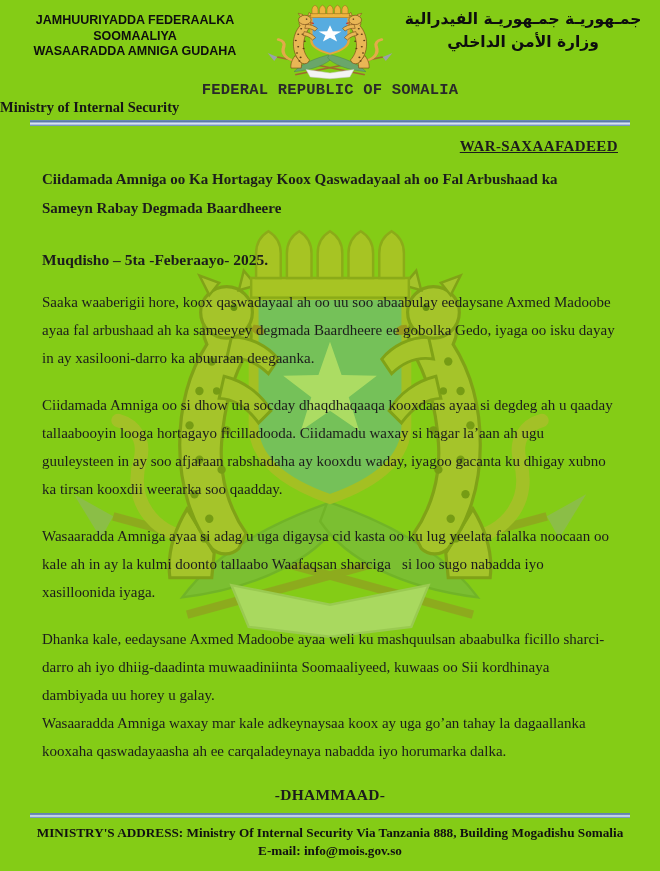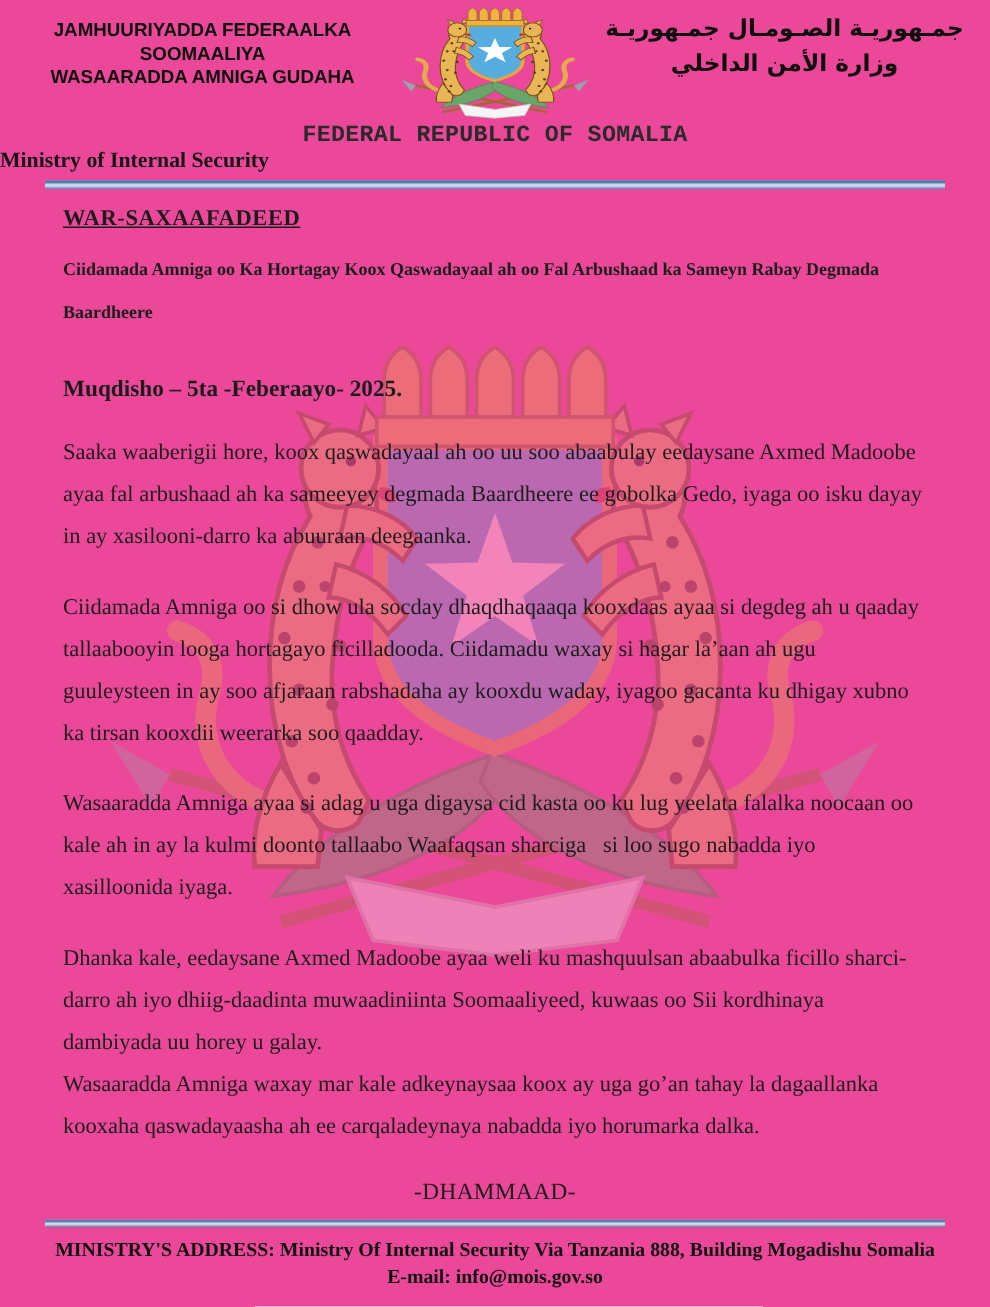--- a/index.html
+++ b/index.html
@@ -1,16 +1,16 @@
 <!DOCTYPE html>
 <html><head>
 <meta charset="utf-8">
 <style>
   html,body{margin:0;padding:0;background:#fff;}
-  .page{position:relative;width:660px;height:871px;background:#ec4899;overflow:hidden;
+  .page{position:relative;width:660px;height:871px;background:#84cc16;overflow:hidden;
         font-family:"Liberation Serif",serif;color:#1c1c1c;}
   
   .watermark{position:absolute;left:59px;top:219px;width:542px;height:430px;
              opacity:.33;z-index:0;pointer-events:none;}
   .watermark svg{width:100%;height:100%;}
   
   header{position:relative;height:120px;z-index:1;}
   .lh-left{position:absolute;left:24px;top:13px;width:222px;text-align:center;
            font-family:"Liberation Sans",sans-serif;font-weight:bold;
            font-size:12.5px;line-height:15.5px;color:#0e0e0e;}
@@ -24,27 +24,27 @@
            font-weight:bold;font-size:15.5px;letter-spacing:.2px;color:#2a2a2a;font-family:Liberation Mono, monospace;}
   .ministry{position:absolute;top:99px;left:0;right:0;
             font-weight:bold;font-size:14.5px;color:#161616;}
   
   .rule{height:6px;margin:0 30px;position:relative;z-index:1;
         background:linear-gradient(180deg,#7d9cc9 0%,#49699b 20%,#9db4d6 42%,
                    #dfe7f3 56%,#b9c9e2 72%,#5a7fb4 100%);}
   .rule-footer{margin-top:9px;height:5px;}
   
   main{position:relative;z-index:1;padding:0 42px;}
-  .heading{margin-top:12px;text-align:left;font-weight:bold;font-size:15px;
+  .heading{margin-top:12px;text-align:right;font-weight:bold;font-size:15px;
            text-decoration:underline;letter-spacing:.4px;}
-  .title{margin:10px 0 0;font-size:12px;line-height:29px;font-weight:bold;max-width:545px;}
+  .title{margin:10px 0 0;font-size:15px;line-height:29px;font-weight:bold;max-width:545px;}
   .dateline{margin-top:28px;font-weight:bold;font-size:15.5px;}
   .para{margin:19px 0 0;font-size:15px;line-height:28px;white-space:pre-wrap;max-width:578px;}
   .para.tight{margin-top:0;}
-  .endmark{margin-top:21px;text-align:center;font-weight:normal;font-size:15.5px;letter-spacing:.3px;}
+  .endmark{margin-top:21px;text-align:center;font-weight:bold;font-size:15.5px;letter-spacing:.3px;}
   
   footer{position:relative;z-index:1;text-align:center;font-weight:bold;color:#111;}
   .addr{margin-top:7px;font-size:13.2px;}
   .email{margin-top:2px;font-size:13.2px;}
 </style>
 </head>
 <body>
 
 <svg width="0" height="0" style="position:absolute" aria-hidden="true">
   <defs>
@@ -107,21 +107,21 @@
       <div>JAMHUURIYADDA FEDERAALKA</div>
       <div>SOOMAALIYA</div>
       <div>WASAARADDA AMNIGA GUDAHA</div>
     </div>
     <div class="lh-logo">
       <svg viewBox="0 0 220 175" preserveAspectRatio="none">
           <use href="#coa"></use>
         </svg>
     </div>
     <div class="lh-right">
-      <div>جمـهوريـة الصـومـال جمـهوريـة</div>
+      <div>جمـهوريـة جمـهوريـة الفيدرالية</div>
       <div>وزارة الأمن الداخلي</div>
     </div>
     <div class="country">FEDERAL REPUBLIC OF SOMALIA</div>
     <div class="ministry">Ministry of Internal Security</div>
   </header>
 
   <div class="rule"></div>
 
   <main>
     <div class="heading">WAR-SAXAAFADEED</div>

